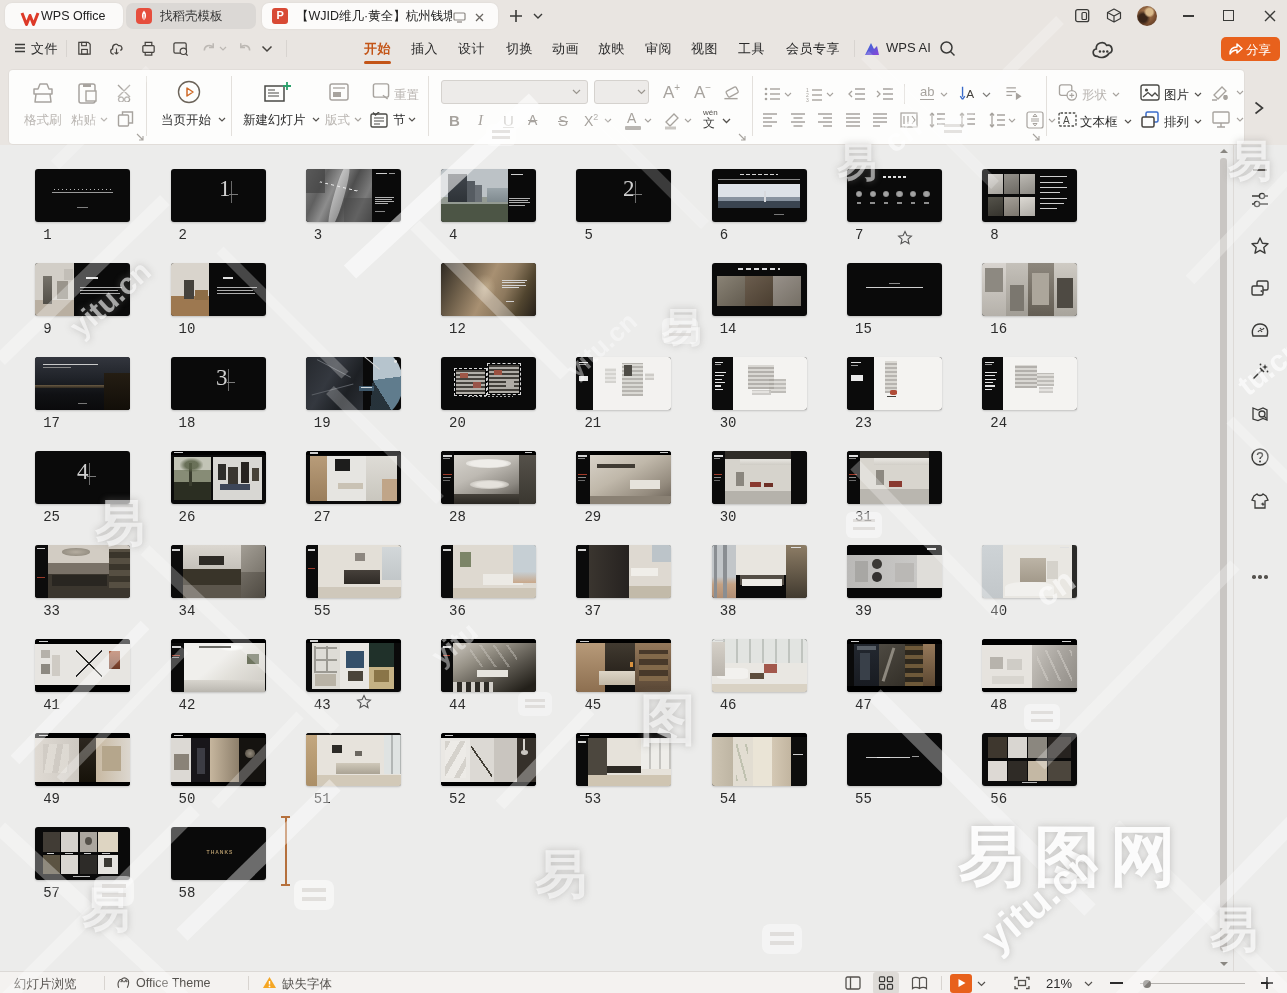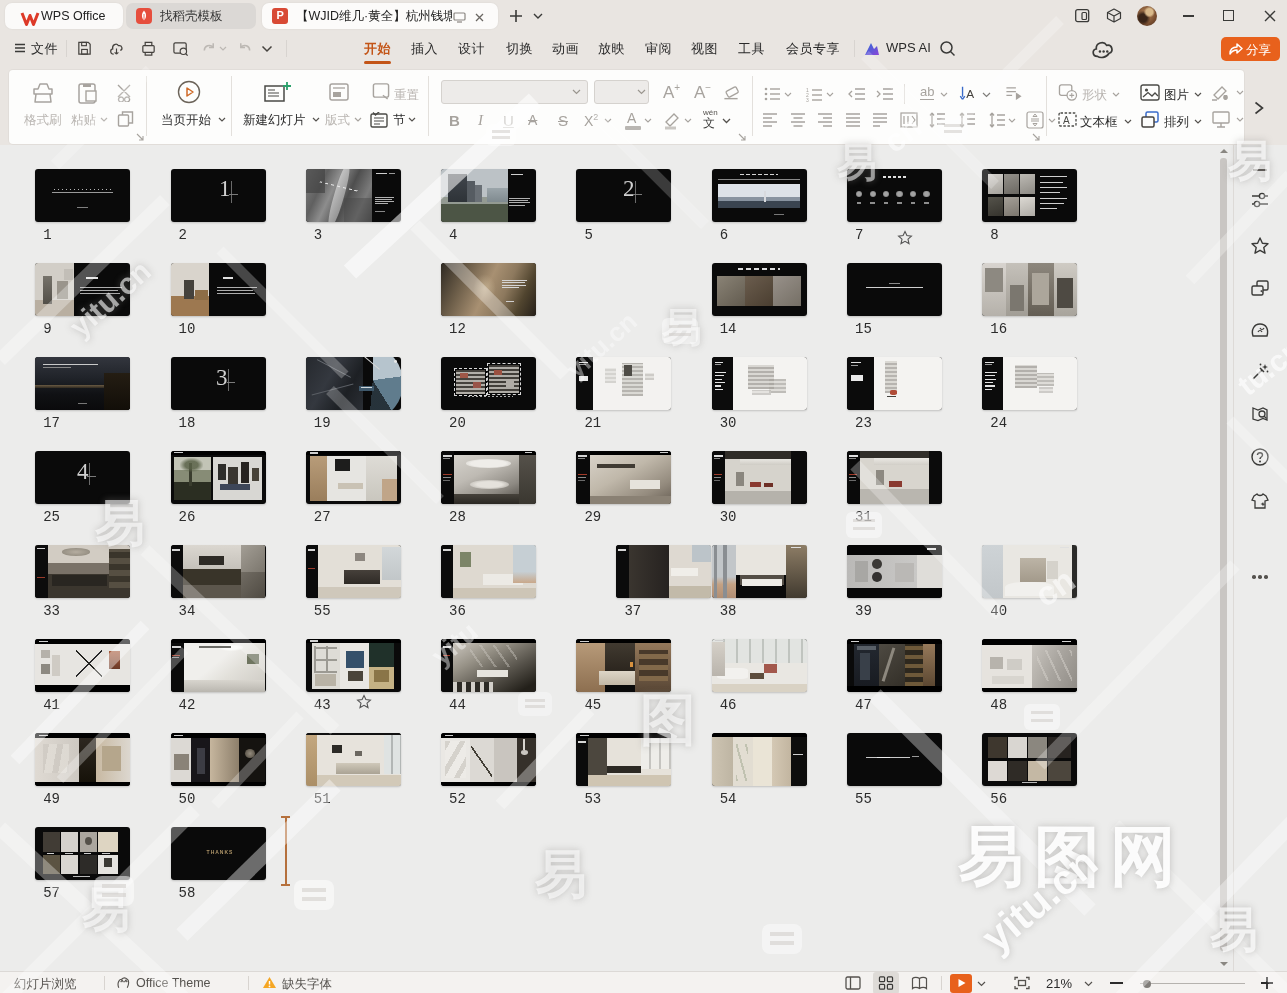--- a/index.html
+++ b/index.html
@@ -834,21 +834,21 @@
         <i style="left:13%;top:0%;width:87%;height:100%;background:#ded9d0;"></i>
         <i style="left:20%;top:14%;width:11%;height:28%;background:#7c8568;"></i>
         <i style="left:44%;top:54%;width:42%;height:22%;background:#eceae5;"></i>
         <i style="left:76%;top:0%;width:24%;height:72%;background:linear-gradient(180deg,#c6cfd4 0 70%,#c9a88a);"></i>
         <i style="left:13%;top:82%;width:87%;height:18%;background:#cdc5b6;"></i>
         <i style="left:0%;top:0%;width:13%;height:100%;background:#0b0b0b;"></i>
         <i style="left:2%;top:8%;width:8%;height:2.4%;background:#d5d5d5;"></i>
       </div>
       <div class="num">36</div>
     </div>
-    <div class="cell" style="left:576.4px;top:400.0px;margin-left:40px;">
+    <div class="cell" style="left:576.4px;top:400.0px;">
       <div class="th">
         <i style="left:13%;top:0%;width:42%;height:100%;background:linear-gradient(90deg,#3a352f,#262220);"></i>
         <i style="left:55%;top:0%;width:45%;height:100%;background:#ded9d1;"></i>
         <i style="left:58%;top:44%;width:28%;height:14%;background:#f0eee9;"></i>
         <i style="left:80%;top:0%;width:20%;height:32%;background:#bcc4c9;"></i>
         <i style="left:55%;top:78%;width:45%;height:22%;background:#c2baa9;"></i>
         <i style="left:0%;top:0%;width:13%;height:100%;background:#0b0b0b;"></i>
         <i style="left:2%;top:8%;width:8%;height:2.4%;background:#d5d5d5;"></i>
       </div>
       <div class="num">37</div>

